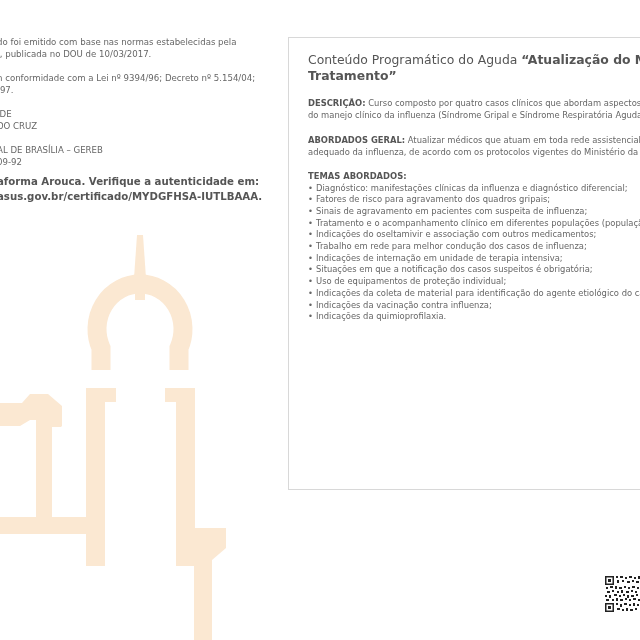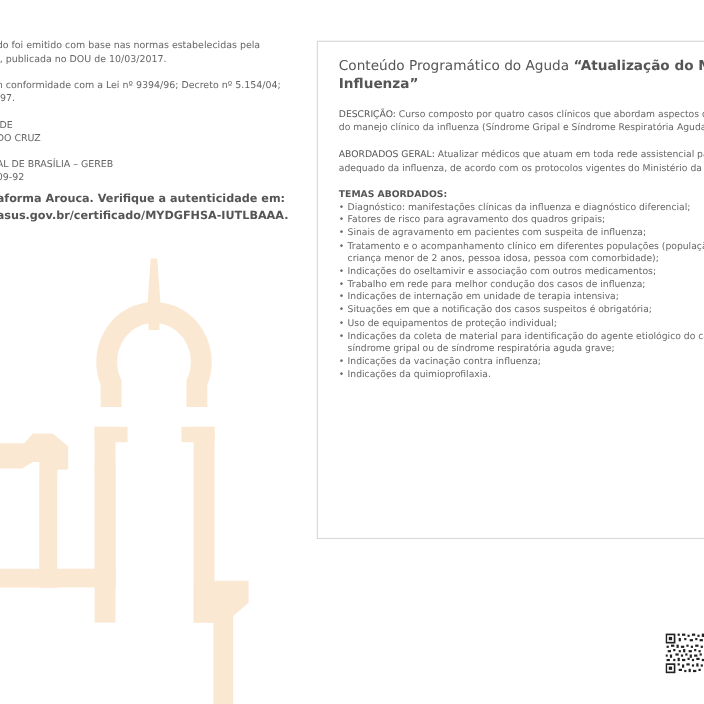--- a/index.html
+++ b/index.html
@@ -68,21 +68,21 @@
       color: #555555;
       margin: 0;
     }
     .box-title .bold { font-weight: bold; }
     .para {
       margin-top: 14px;
       font-size: 8.4px;
       line-height: 11.5px;
       color: #666666;
     }
-    .para .label { font-weight: normal; color: #555555; }
+    .para .label { font-weight: bold; color: #555555; }
     .topics-head {
       margin-top: 13px;
       font-size: 8.4px;
       line-height: 11.5px;
       font-weight: bold;
       color: #555555;
     }
     ul.topics {
       list-style: none;
       margin: 0;
@@ -158,45 +158,45 @@
     <rect x="52" y="197" width="34" height="90" fill="#ffffff"></rect>
     <rect x="36" y="190" width="16" height="114" fill="#fbe8d2"></rect>
     <rect x="86" y="190" width="19" height="114" fill="#fbe8d2"></rect>
     <rect x="36" y="287" width="69" height="17" fill="#fbe8d2"></rect>
   </svg>
 
   <div class="content-box">
     <div class="content-inner">
       <p class="box-title">
         <span>Conteúdo Programático do Aguda </span><span class="bold">“Atualização do Manejo Clín</span><br>
-        <span class="bold">Influenza”</span>
+        <span class="bold">Tratamento”</span>
       </p>
 
       <div class="para">
         <span class="label">DESCRIÇÃO:</span><span> Curso composto por quatro casos clínicos que abordam aspectos do</span><br>
         <span>do manejo clínico da influenza (Síndrome Gripal e Síndrome Respiratória Aguda G</span>
       </div>
 
       <div class="para">
         <span class="label">ABORDADOS GERAL:</span><span> Atualizar médicos que atuam em toda rede assistencial para re</span><br>
         <span>adequado da influenza, de acordo com os protocolos vigentes do Ministério da S</span>
       </div>
 
       <div class="topics-head">TEMAS ABORDADOS:</div>
       <ul class="topics">
         <li>Diagnóstico: manifestações clínicas da influenza e diagnóstico diferencial;</li>
         <li>Fatores de risco para agravamento dos quadros gripais;</li>
         <li>Sinais de agravamento em pacientes com suspeita de influenza;</li>
-        <li><span>Tratamento e o acompanhamento clínico em diferentes populações (população</span><br><span>criança menor de 2 anos, pessoa idosa, pessoa com comorbidade);</span></li>
+        <li><span>Tratamento e o acompanhamento clínico em diferentes populações (população</span><br></li>
         <li>Indicações do oseltamivir e associação com outros medicamentos;</li>
         <li>Trabalho em rede para melhor condução dos casos de influenza;</li>
         <li>Indicações de internação em unidade de terapia intensiva;</li>
         <li>Situações em que a notificação dos casos suspeitos é obrigatória;</li>
         <li>Uso de equipamentos de proteção individual;</li>
-        <li><span>Indicações da coleta de material para identificação do agente etiológico do cas</span><br><span>síndrome gripal ou de síndrome respiratória aguda grave;</span></li>
+        <li><span>Indicações da coleta de material para identificação do agente etiológico do cas</span><br></li>
         <li>Indicações da vacinação contra influenza;</li>
         <li>Indicações da quimioprofilaxia.</li>
       </ul>
     </div>
   </div>
 
   <svg class="qr" viewBox="0 0 35 40" xmlns="http://www.w3.org/2000/svg">
     <rect x="0" y="0" width="35" height="40" fill="#ffffff"></rect>
     <g fill="#222222">
 

